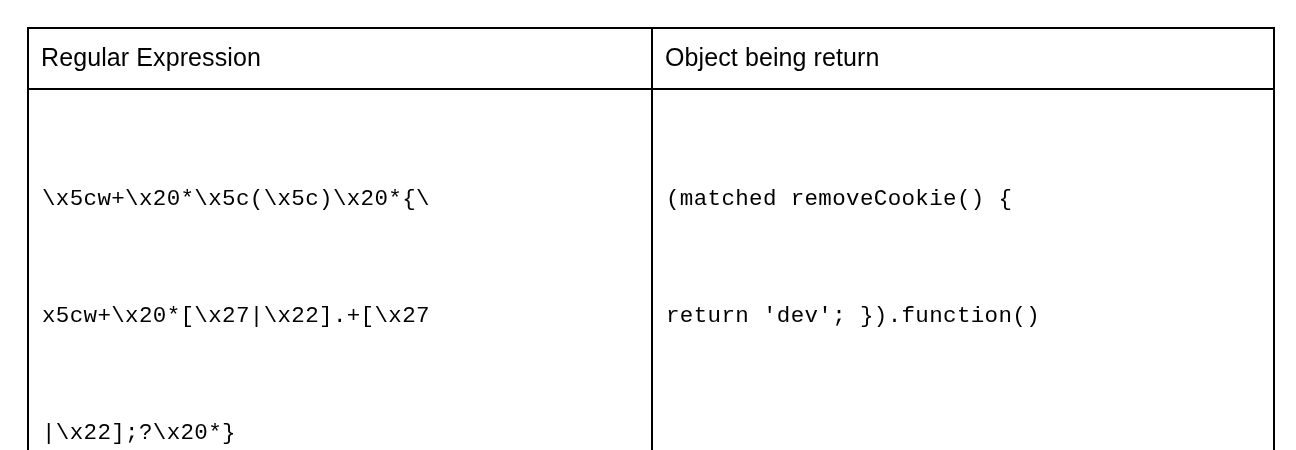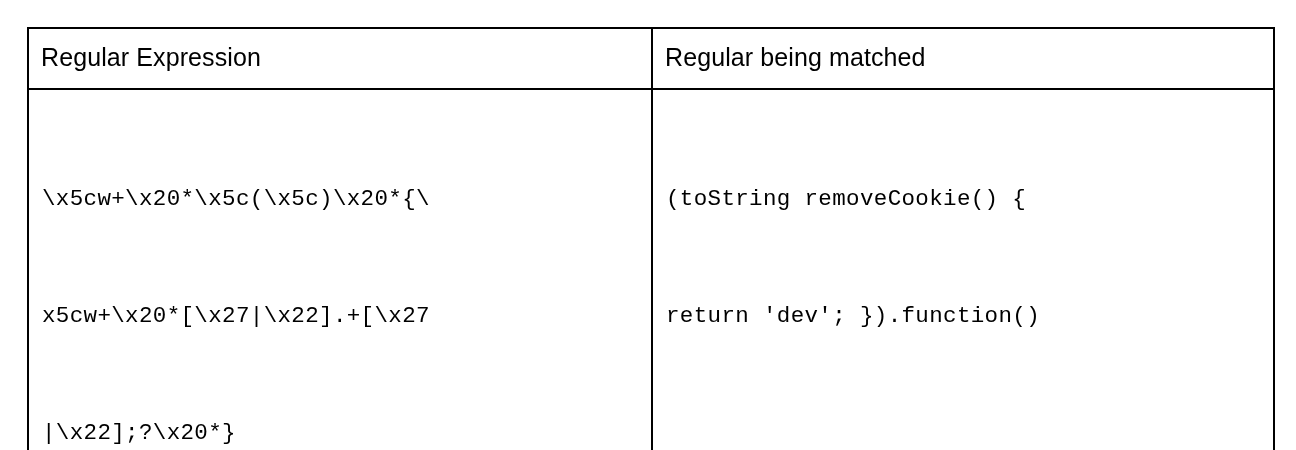--- a/index.html
+++ b/index.html
@@ -85,35 +85,35 @@
       <col class="col-regex">
       <col class="col-object">
     </colgroup>
     <tbody>
 
       <tr>
         <td class="header-cell">
           <div class="header-text">Regular Expression</div>
         </td>
         <td class="header-cell">
-          <div class="header-text">Regular being matched</div>
+          <div class="header-text">Object being return</div>
         </td>
       </tr>
 
       <tr>
         <td class="body-cell">
           <div class="code-block">
             <div class="code-line">\x5cw+\x20*\x5c(\x5c)\x20*{\</div>
             <div class="code-line">x5cw+\x20*[\x27|\x22].+[\x27</div>
             <div class="code-line">|\x22];?\x20*}</div>
           </div>
         </td>
         <td class="body-cell">
           <div class="code-block">
-            <div class="code-line">(toString removeCookie() {</div>
+            <div class="code-line">(matched removeCookie() {</div>
             <div class="code-line">return 'dev'; }).function()</div>
           </div>
         </td>
       </tr>
 
     </tbody>
   </table>
 
 </div>
 

